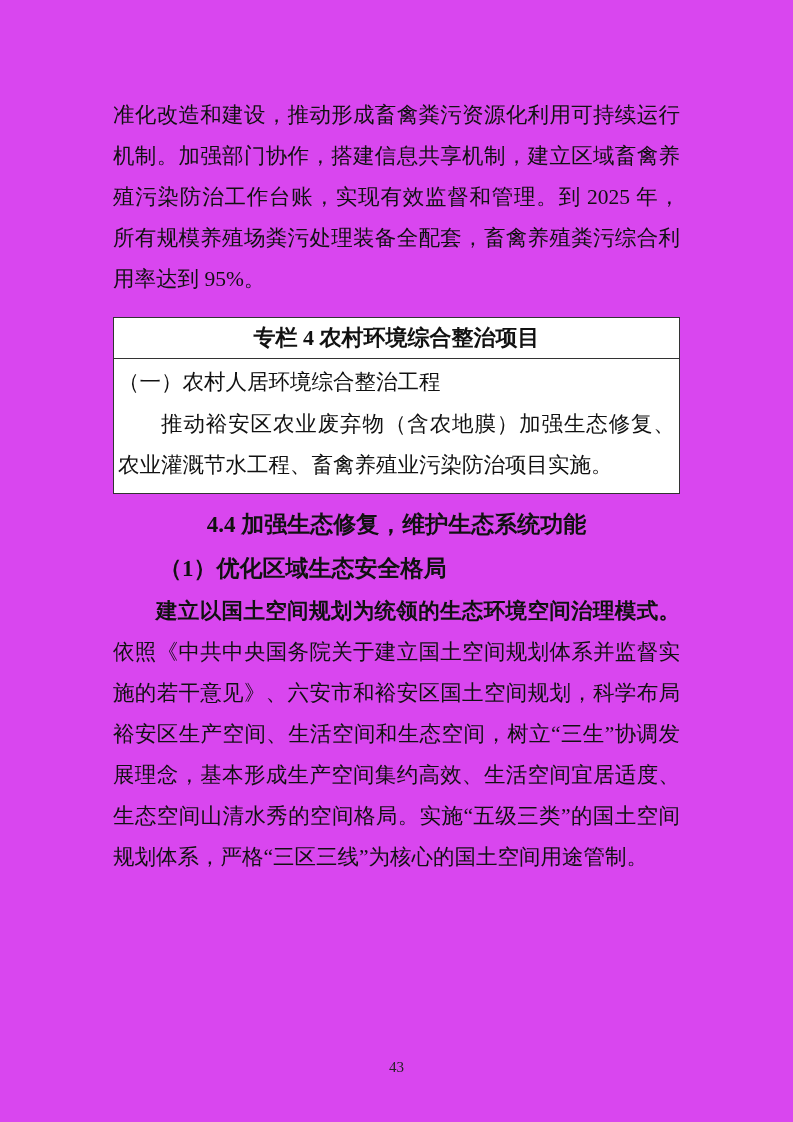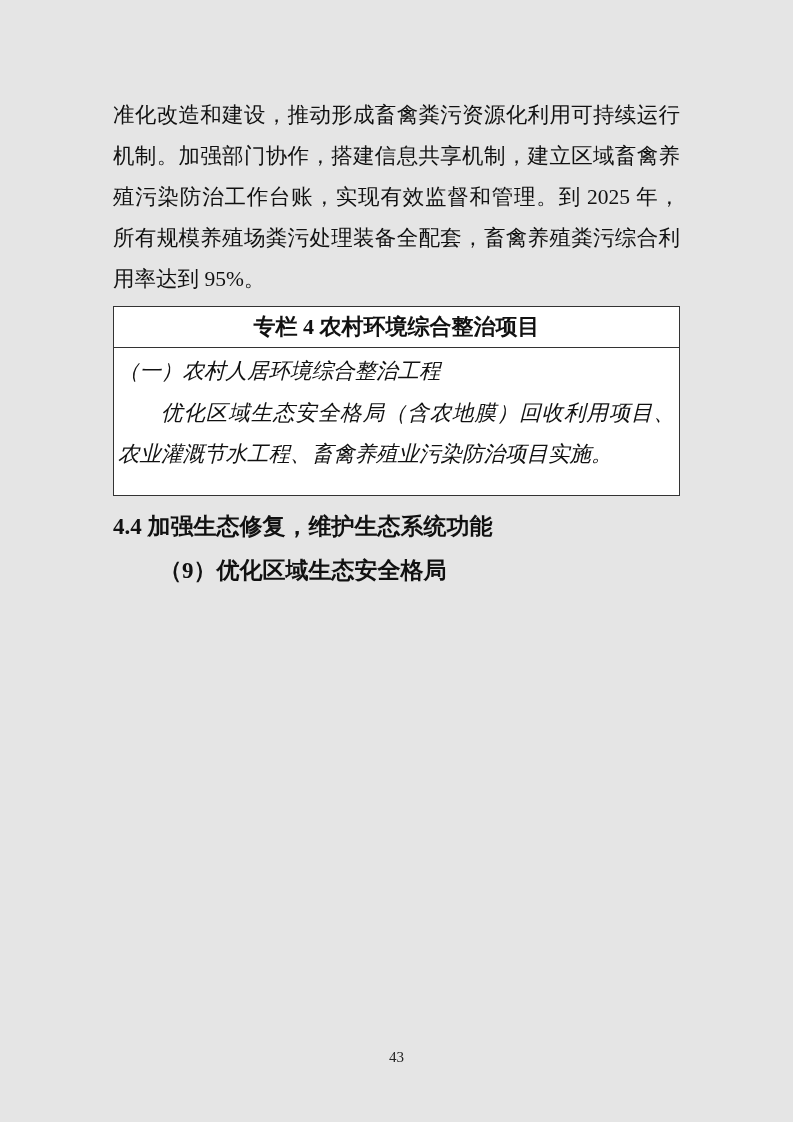--- a/index.html
+++ b/index.html
@@ -4,21 +4,21 @@
 <style>
   html, body {
     margin: 0;
     padding: 0;
     background: #ffffff;
   }
   .page {
     position: relative;
     width: 793px;
     height: 1122px;
-    background: #e5e5e5;
+    background: #d946ef;
     overflow: hidden;
     font-family: "Liberation Serif", serif;
     color: #111111;
   }
   .content {
     position: absolute;
     left: 113px;
     top: 0;
     width: 567px;
     padding-top: 95px;
@@ -31,89 +31,92 @@
     text-align-last: left;
     color: #111111;
   }
   .indent {
     text-indent: 2em;
   }
   .lead-bold {
     font-weight: bold;
   }
   .column-box {
-    margin-top: 6px;
+    margin-top: 17px;
     border: 1.5px solid #333333;
     background: #ffffff;
   }
   .box-title {
     font-size: 22px;
     font-weight: bold;
     text-align: center;
     line-height: 40px;
     border-bottom: 1.5px solid #333333;
     color: #111111;
   }
   .box-body {
-    padding: 3px 4px 19px 4px;
-    font-style: italic;
+    padding: 3px 4px 6px 4px;
   }
   .box-body p {
     margin: 0;
     font-size: 21.5px;
     line-height: 41.5px;
     text-align: justify;
     text-align-last: left;
     color: #111111;
   }
   .box-para {
     text-indent: 2em;
   }
   .section-heading {
     margin: 9px 0 0 0;
     font-size: 23px;
     font-weight: bold;
     line-height: 44px;
     color: #111111;
+    text-align: center;
   }
   .sub-heading {
     margin: 0;
     font-size: 23px;
     font-weight: bold;
     line-height: 44px;
     text-indent: 2em;
     color: #111111;
   }
   .page-number {
     position: absolute;
-    bottom: 56px;
+    bottom: 46px;
     left: 0;
     right: 0;
     text-align: center;
     font-size: 15px;
     color: #222222;
   }
 </style>
 </head>
 <body>
 
 <div class="page">
   <div class="content">
 
     <p class="body-text">准化改造和建设，推动形成畜禽粪污资源化利用可持续运行机制。加强部门协作，搭建信息共享机制，建立区域畜禽养殖污染防治工作台账，实现有效监督和管理。到 2025 年，所有规模养殖场粪污处理装备全配套，畜禽养殖粪污综合利用率达到 95%。</p>
 
     <div class="column-box">
       <div class="box-title">专栏 4 农村环境综合整治项目</div>
       <div class="box-body">
         <p class="box-heading">（一）农村人居环境综合整治工程</p>
-        <p class="box-para">优化区域生态安全格局（含农地膜）回收利用项目、农业灌溉节水工程、畜禽养殖业污染防治项目实施。</p>
+        <p class="box-para">推动裕安区农业废弃物（含农地膜）加强生态修复、农业灌溉节水工程、畜禽养殖业污染防治项目实施。</p>
       </div>
     </div>
 
     <h2 class="section-heading">4.4 加强生态修复，维护生态系统功能</h2>
 
-    <h3 class="sub-heading">（9）优化区域生态安全格局</h3>
+    <h3 class="sub-heading">（1）优化区域生态安全格局</h3>
 
+    <p class="body-text indent">
+      <span class="lead-bold">建立以国土空间规划为统领的生态环境空间治理模式。</span><span>依照《中共中央国务院关于建立国土空间规划体系并监督实施的若干意见》、六安市和裕安区国土空间规划，科学布局裕安区生产空间、生活空间和生态空间，树立“三生”协调发展理念，基本形成生产空间集约高效、生活空间宜居适度、生态空间山清水秀的空间格局。实施“五级三类”的国土空间规划体系，严格“三区三线”为核心的国土空间用途管制。</span>
+    </p>
 
   </div>
 
   <div class="page-number">43</div>
 </div>
 
 </body></html>

